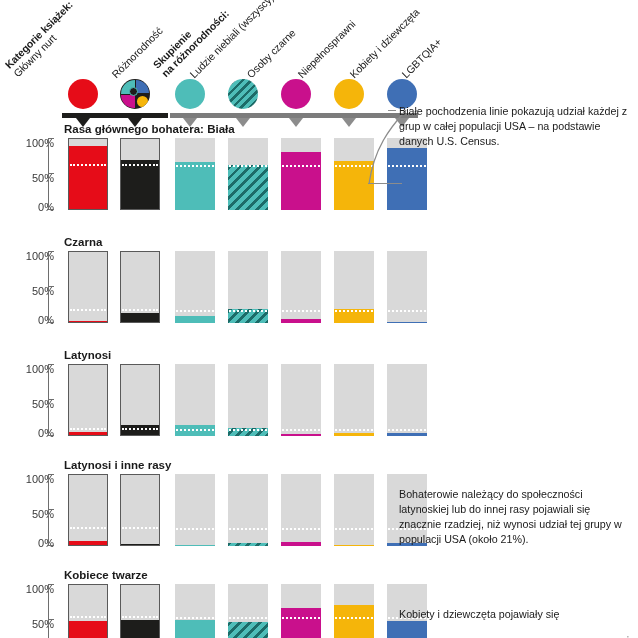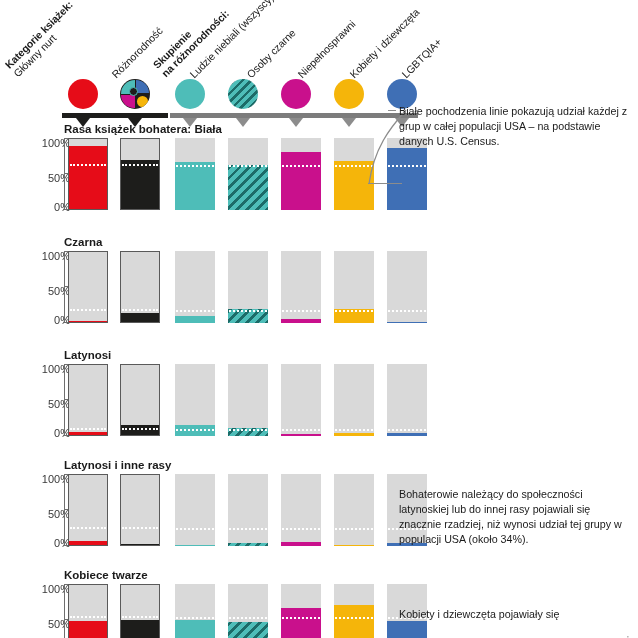--- a/index.html
+++ b/index.html
@@ -64,21 +64,21 @@
     position: absolute; left: 64px; top: 0;
     font-size: 11.5px; font-weight: bold; color: #1a1a1a;
     white-space: nowrap;
   }
   .plot { position: absolute; left: 0; top: 15px; width: 400px; height: 72px; }
 
   .ylab {
     position: absolute; right: 0; width: 42px;
     text-align: right; font-size: 11px; color: #3a3a3a;
   }
-  .axis-wrap { position: absolute; left: 20px; top: 0; width: 50px; height: 72px; }
+  .axis-wrap { position: absolute; left: 4px; top: 0; width: 50px; height: 72px; }
   .bracket {
     position: absolute; left: 44px; top: 0; width: 6px; height: 72px;
     border-left: 1.4px solid #6e6e6e;
     border-top: 1.4px solid #6e6e6e;
     border-bottom: 1.4px solid #6e6e6e;
   }
   .bracket-mid {
     position: absolute; left: 44px; top: 35px; width: 6px;
     border-top: 1.4px solid #6e6e6e;
   }
@@ -174,21 +174,21 @@
     <div class="tick" style="left:128px;"></div>
     <div class="tick grey" style="left:183px;"></div>
     <div class="tick grey" style="left:236px;"></div>
     <div class="tick grey" style="left:289px;"></div>
     <div class="tick grey" style="left:342px;"></div>
     <div class="tick grey" style="left:395px;"></div>
   </div>
 
   <div id="charts">
       <div class="chart" style="top: 123px;">
-        <div class="chart-title">Rasa książek bohatera: Biała</div>
+        <div class="chart-title">Rasa głównego bohatera: Biała</div>
         <div class="plot">
           <div class="axis-wrap">
             <div class="ylab" style="top: -1px;">100%</div>
             <div class="ylab" style="top: 34px;">50%</div>
             <div class="ylab" style="top: 63px;">0%</div>
             <div class="bracket"></div>
             <div class="bracket-mid"></div>
           </div>
           <div class="bar outlined" style="left: 68px;">
             <div class="fill" style="height: 62.64px; background: rgb(230, 12, 24);"></div>
@@ -381,17 +381,17 @@
       </div>
     </div>
 
   <svg class="curve" style="left:360px;top:108px;width:60px;height:90px;">
     <path d="M 46 2 C 30 20, 14 40, 9 76" stroke="#8c8c8c" stroke-width="1.3" fill="none"></path>
   </svg>
   <div class="lead" style="left:388px;top:110px;width:8px;"></div>
   <div class="lead" style="left:368px;top:183px;width:34px;"></div>
 
   <div class="anno" style="left:399px;top:104px;">Białe pochodzenia linie pokazują udział każdej z grup w całej populacji USA – na podstawie danych U.S. Census.</div>
-  <div class="anno" style="left:399px;top:487px;">Bohaterowie należący do społeczności latynoskiej lub do innej rasy pojawiali się znacznie rzadziej, niż wynosi udział tej grupy w populacji USA (około 34%).</div>
+  <div class="anno" style="left:399px;top:487px;">Bohaterowie należący do społeczności latynoskiej lub do innej rasy pojawiali się znacznie rzadziej, niż wynosi udział tej grupy w populacji USA (około 21%).</div>
   <div class="anno" style="left:399px;top:607px;">Kobiety i dziewczęta pojawiały się</div>
 
   <div class="credit" style="right:4px;bottom:2px;">d Text of Children's Books"</div>
 </div>
 
 </body></html>

